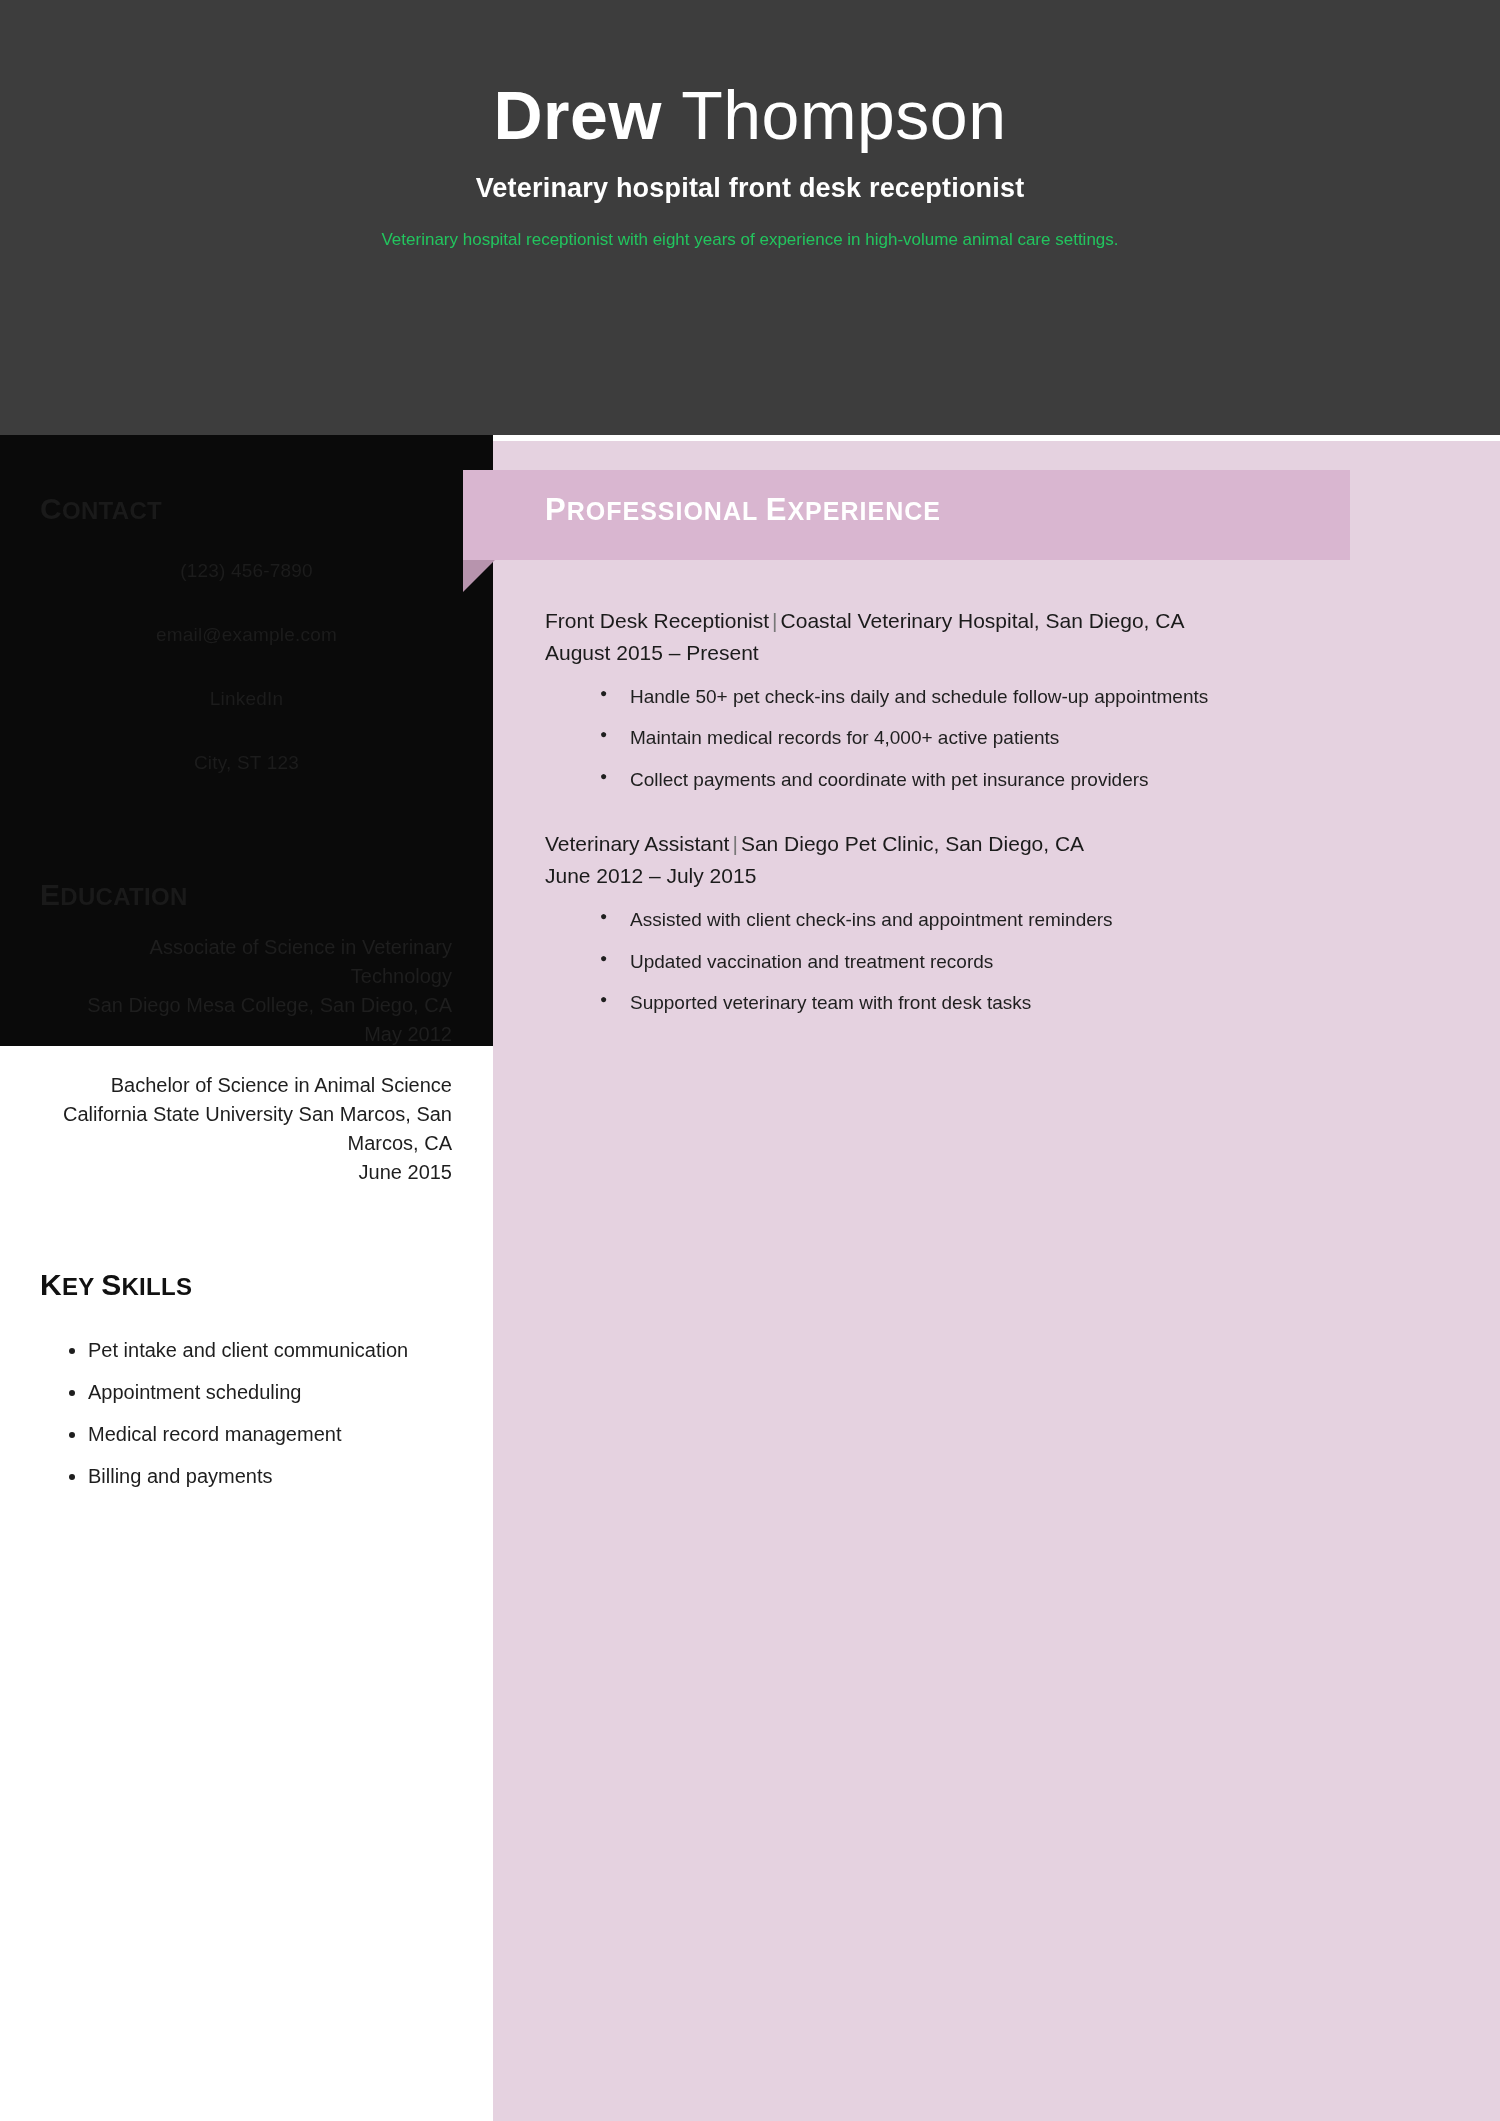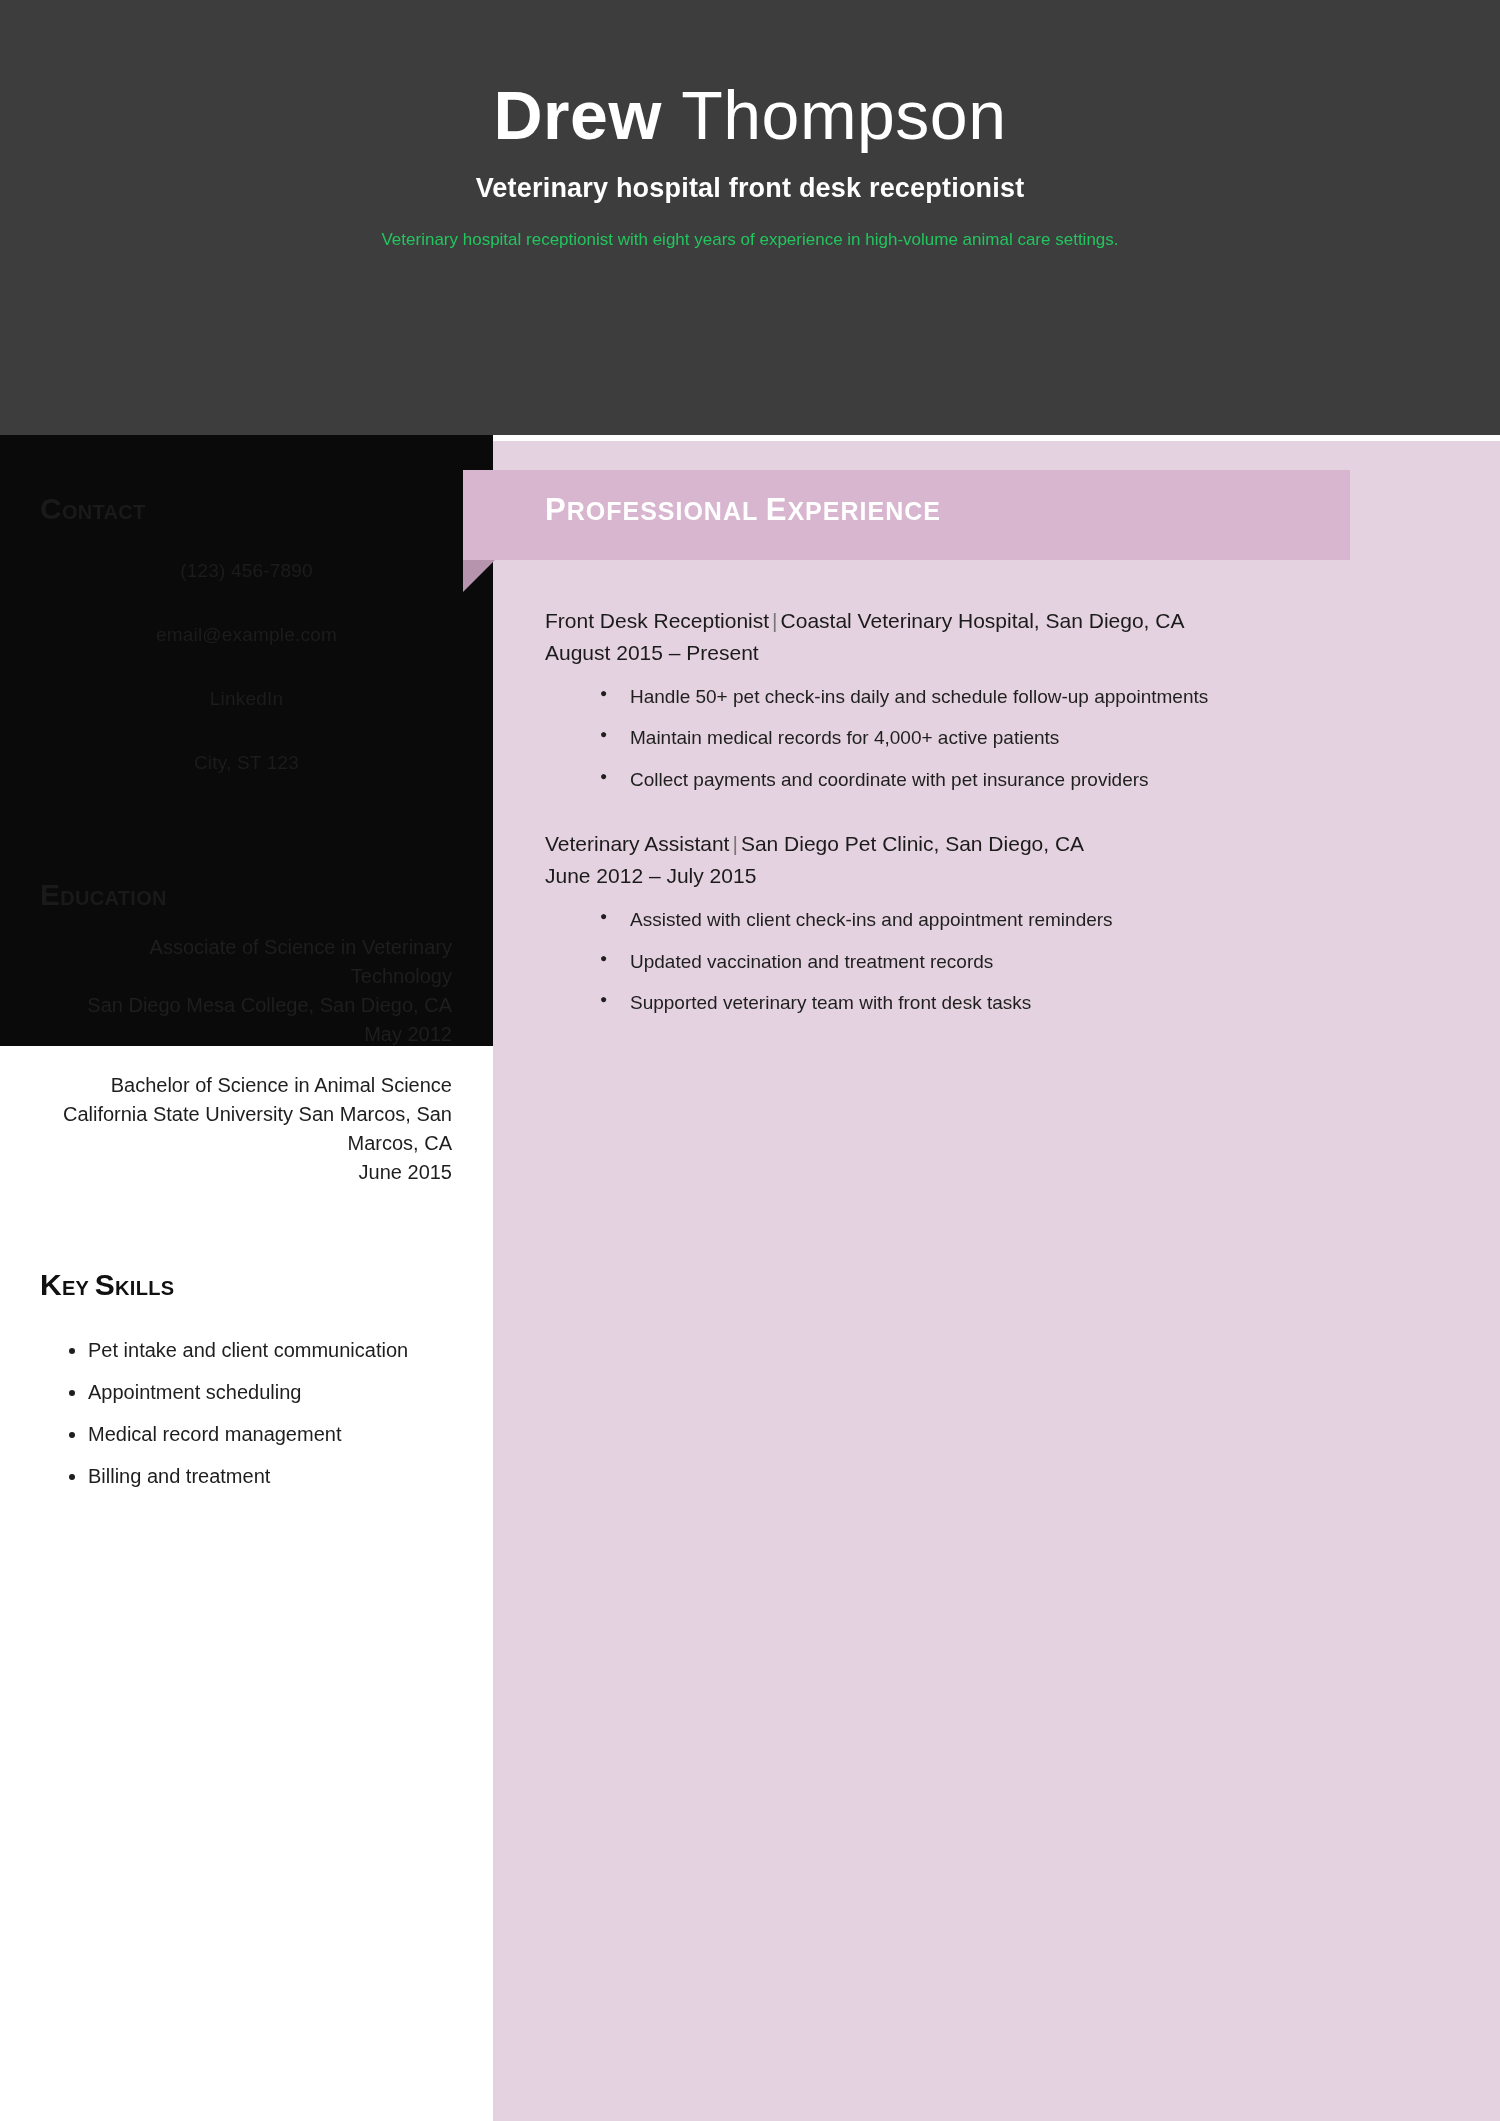--- a/index.html
+++ b/index.html
@@ -88,21 +88,21 @@
     padding: 0;
   }
 
   .sec-head {
     font-size: 30px;
     font-weight: 700;
     color: #111111;
     letter-spacing: 0.3px;
   }
   .sec-head .small-caps {
-    font-size: 20px;
+    font-size: 24px;
   }
   .on-dark {
     color: #1a1a1a;
   }
 
   .contact-head {
     position: absolute;
     left: 40px;
     top: 57px;
   }
@@ -298,21 +298,21 @@
     </div>
 
     <div class="sec-head skills-head">
       <span>K</span><span class="small-caps">EY </span><span>S</span><span class="small-caps">KILLS</span>
     </div>
 
     <ul class="skills-list">
       <li>Pet intake and client communication</li>
       <li>Appointment scheduling</li>
       <li>Medical record management</li>
-      <li>Billing and treatment</li>
+      <li>Billing and payments</li>
     </ul>
 
   </div>
 
   <div class="right-col"></div>
   <div class="pe-banner">
     <div class="pe-title">
       <span>P</span><span class="sc">ROFESSIONAL </span><span>E</span><span class="sc">XPERIENCE</span>
     </div>
   </div>

